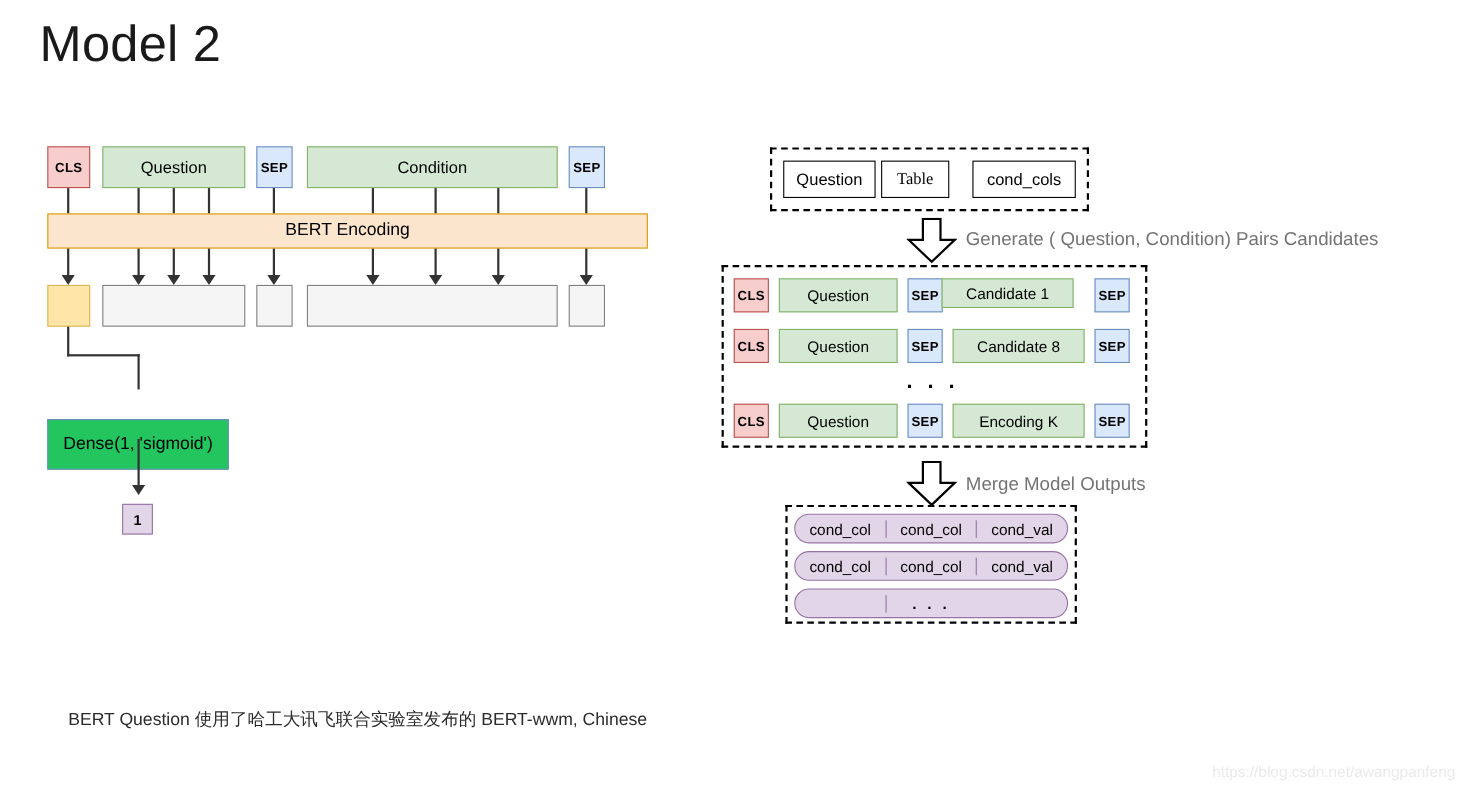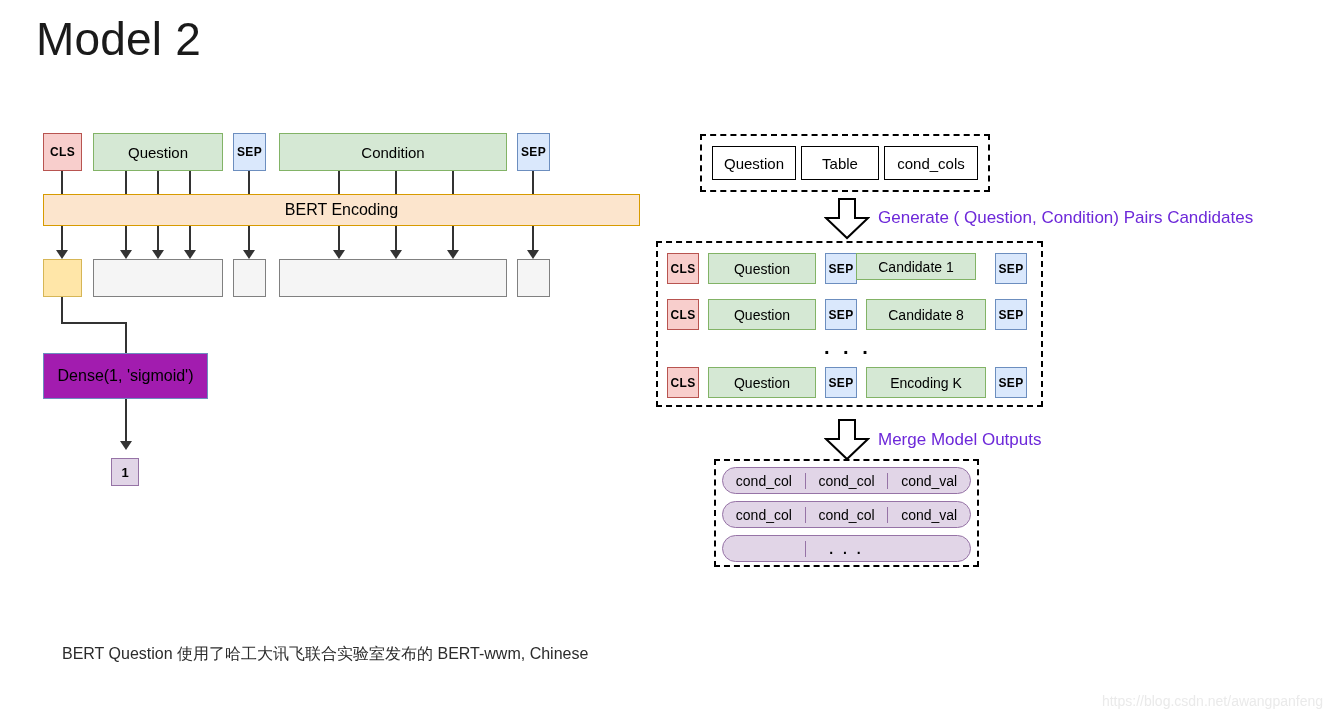--- a/index.html
+++ b/index.html
@@ -30,21 +30,21 @@
     font-size:15px;
     line-height:1;
     text-align:center;
   }
   .cls{background:#f8cecc;border-color:#b85450;font-weight:bold;font-size:12px;letter-spacing:.3px;}
   .sep{background:#dae8fc;border-color:#6c8ebf;font-weight:bold;font-size:12px;letter-spacing:.3px;}
   .green{background:#d5e8d4;border-color:#82b366;}
   .orange{background:#fce5cd;border-color:#d79b00;}
   .yellowbox{background:#ffe6a8;border-color:#d6b656;}
   .gray{background:#f5f5f5;border-color:#808080;}
-  .blue{background:#a21caf;border-color:#6c8ebf;}
+  .blue{background:#22c55e;border-color:#6c8ebf;margin-top:28px;}
   .purplebox{background:#e1d5e7;border-color:#9673a6;}
   .plain{background:#ffffff;border-color:#000000;}
 
   
   .vline{position:absolute;width:2px;background:#333;}
   .hline{position:absolute;height:2px;background:#333;}
 
   .arrowhead{
     position:absolute;width:0;height:0;
     border-left:6px solid transparent;
@@ -57,21 +57,21 @@
     position:absolute;box-sizing:border-box;
     border:2px dashed #000;
     background:transparent;
   }
 
   
   .bigarrow{position:absolute;}
 
   .flowlabel{
     position:absolute;
-    font-size:17px;color:#6d28d9;white-space:nowrap;
+    font-size:17px;color:#737373;white-space:nowrap;
   }
 
   
   .pill{
     position:absolute;box-sizing:border-box;
     background:#e1d5e7;border:1px solid #9673a6;
     border-radius:17px;
     display:flex;align-items:center;
   }
   .pill .cell{
@@ -126,21 +126,21 @@
     <div class="vline" style="left:61px;top:171px;height:24px;"></div>
     <div class="vline" style="left:125px;top:171px;height:24px;"></div>
     <div class="vline" style="left:157px;top:171px;height:24px;"></div>
     <div class="vline" style="left:189px;top:171px;height:24px;"></div>
     <div class="vline" style="left:248px;top:171px;height:24px;"></div>
     <div class="vline" style="left:338px;top:171px;height:24px;"></div>
     <div class="vline" style="left:395px;top:171px;height:24px;"></div>
     <div class="vline" style="left:452px;top:171px;height:24px;"></div>
     <div class="vline" style="left:532px;top:171px;height:24px;"></div>
 
-    <div class="box orange" style="left:43px;top:194px;width:597px;height:32px;font-size:16px;">
+    <div class="box orange" style="left:43px;top:194px;width:546px;height:32px;font-size:16px;">
       <span>BERT Encoding</span>
     </div>
 
     <div>
       <div class="vline" style="left:61px;top:226px;height:28px;"></div>
       <div class="arrowhead" style="left:56px;top:250px;"></div>
     </div>
     <div>
       <div class="vline" style="left:125px;top:226px;height:28px;"></div>
       <div class="arrowhead" style="left:120px;top:250px;"></div>
@@ -201,21 +201,21 @@
       <span>1</span>
     </div>
   </div>
 
   <div>
 
     <div class="dashed" style="left:700px;top:134px;width:290px;height:58px;"></div>
     <div class="box plain" style="left:712px;top:146px;width:84px;height:34px;font-size:15px;">
       <span>Question</span>
     </div>
-    <div class="box plain" style="left:801px;top:146px;width:78px;height:34px;font-size:15px;">
+    <div class="box plain" style="left:801px;top:146px;width:62px;height:34px;font-size:15px;font-family:Liberation Serif, serif;">
       <span>Table</span>
     </div>
     <div class="box plain" style="left:884px;top:146px;width:94px;height:34px;font-size:15px;">
       <span>cond_cols</span>
     </div>
 
     <div class="bigarrow" style="left:824px;top:198px;width:46px;height:42px;">
       <svg width="46" height="42" viewBox="0 0 46 42">
         <polygon points="15,1 31,1 31,20 44,20 23,40 2,20 15,20" fill="#ffffff" stroke="#000000" stroke-width="2"></polygon>
       </svg>

